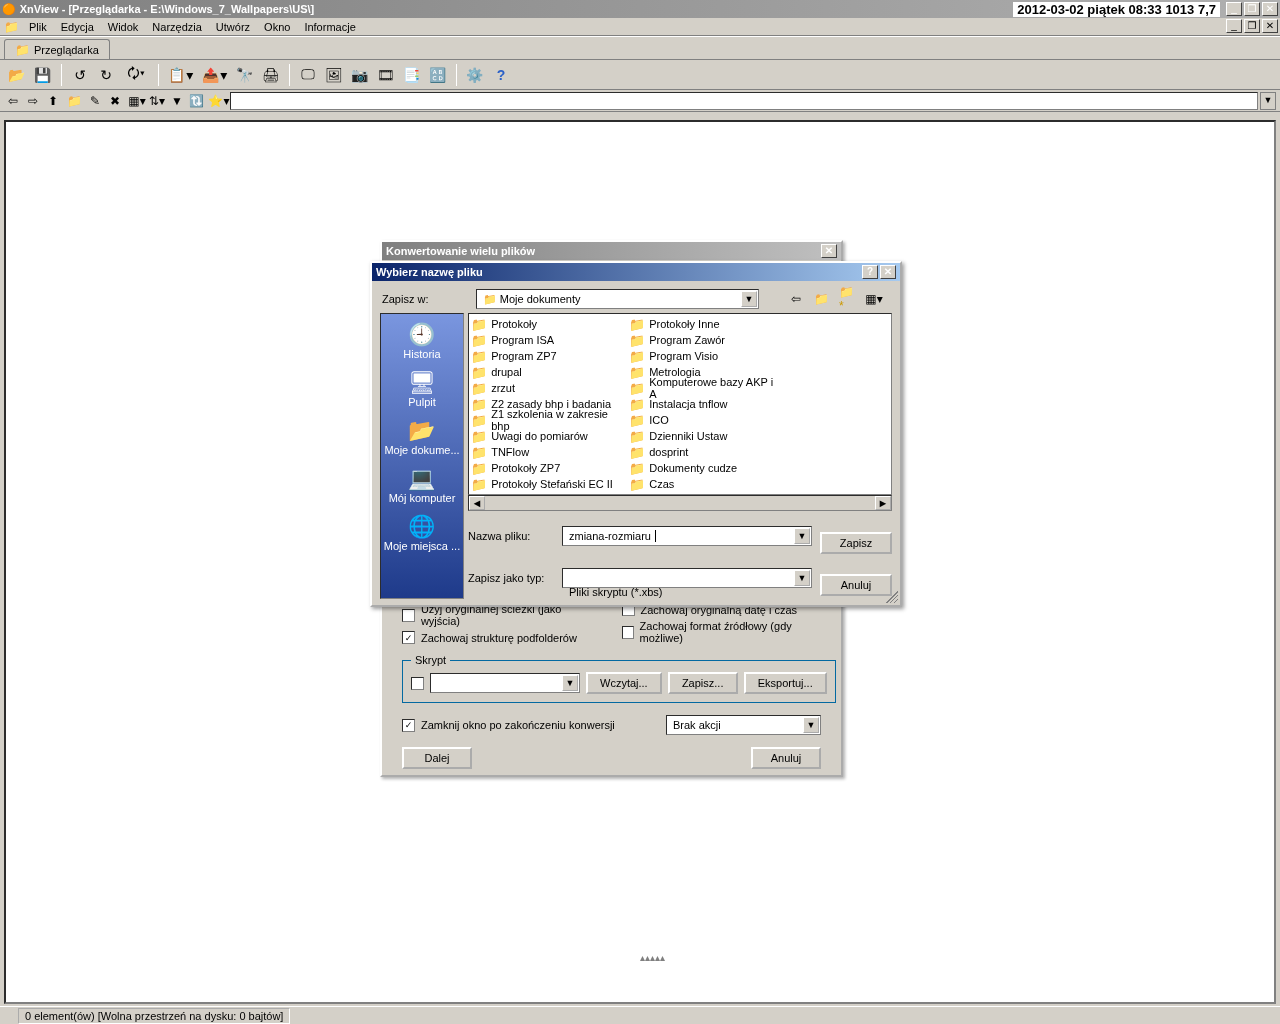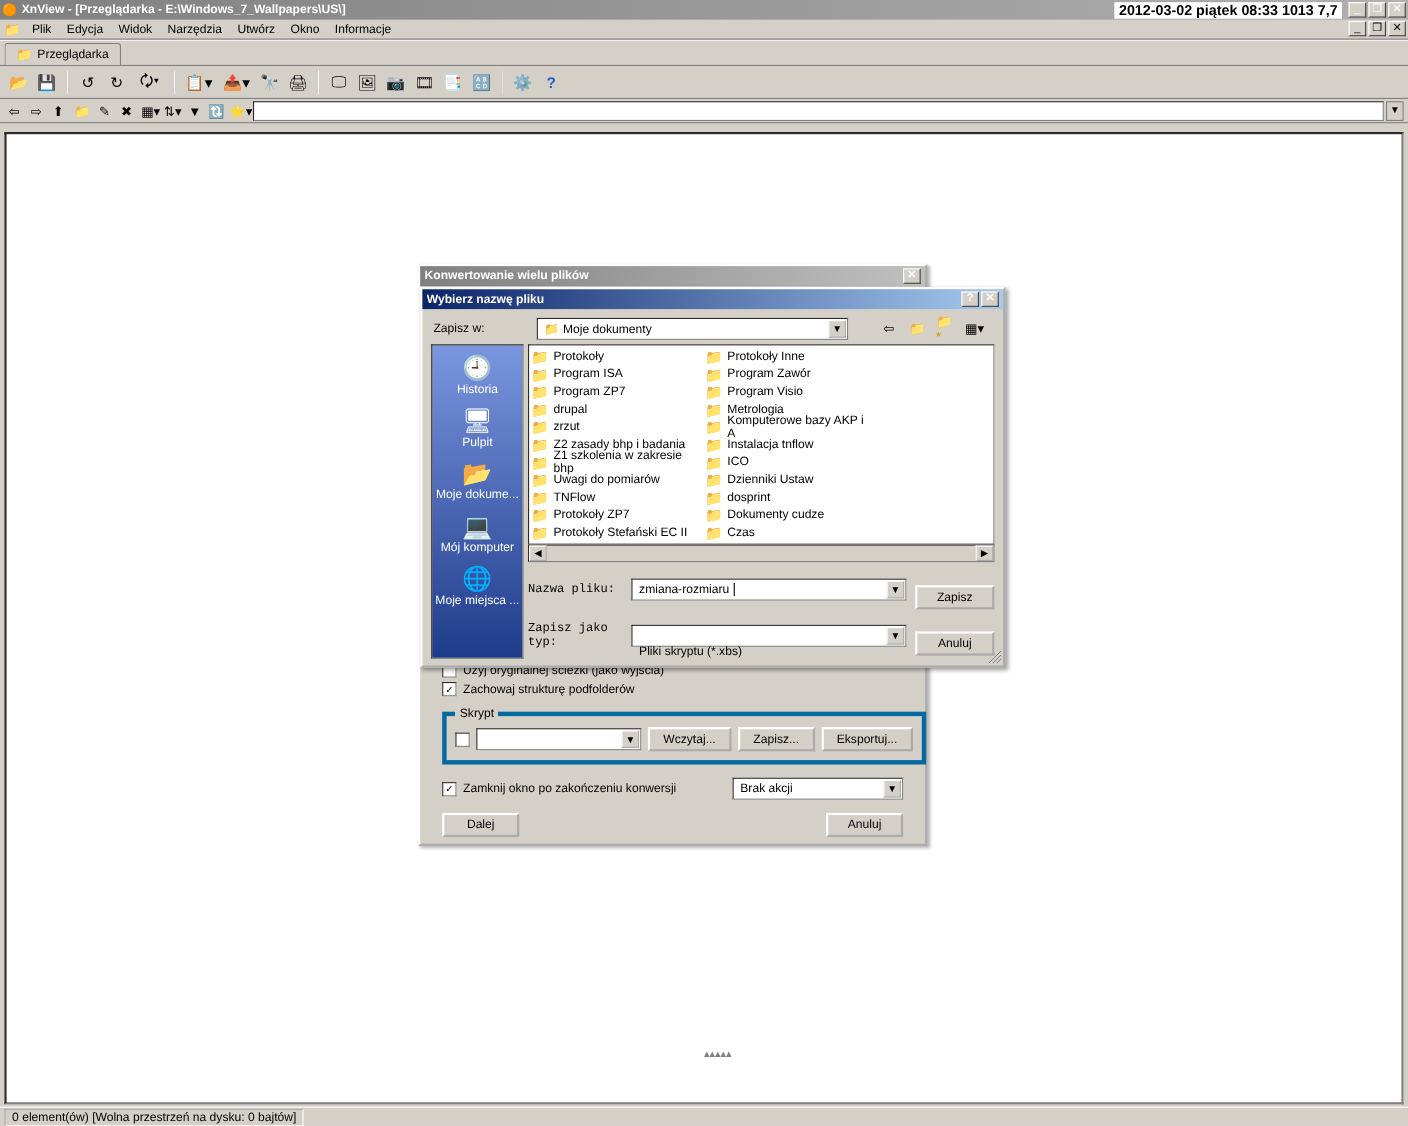--- a/index.html
+++ b/index.html
@@ -32,58 +32,58 @@
 
 
 .locbar { height: 22px; background:#d4d0c8; border-bottom:1px solid #808080; display:flex; align-items:center; padding: 0 4px; gap:2px;}
 .locbar .input { flex:1; height:18px; background:#fff; border:1px inset #808080; }
 .drop-arrow { width:16px; height:18px; background:#d4d0c8; border:1px solid #808080; text-align:center; line-height:14px; cursor:pointer; font-size:9px;}
 
 
 .viewport { position:absolute; left:4px; top: 120px; right:4px; bottom:20px; background:#fff; border:2px inset #808080; }
 
 
-.statusbar { position:absolute; left:0; right:0; bottom:0; height:18px; background:#d4d0c8; border-top:1px solid #fff; display:flex; align-items:center; padding:0 4px;}
+.statusbar { position:absolute; left:0; right:0; bottom:0; height:18px; background:#d4d0c8; border-top:1px solid #fff; display:flex; align-items:center; padding:0 18px;}
 .status-cell { border:1px inset #fff; padding:1px 6px; height:16px; line-height:12px; }
 
 
 .resize-notch { font-size:10px; color:#808080; cursor:ns-resize; text-align:center;}
 
 
 .batch-window { position:absolute; left:380px; top:240px; width:463px; background:#d4d0c8; border:2px outset #fff; box-shadow: 2px 2px 3px rgba(0,0,0,.3);}
 .batch-window .titlebar { height:18px; background: linear-gradient(to right,#808080,#c0c0c0); color:#fff; font-weight:bold; display:flex; align-items:center; padding:0 4px;}
 .batch-window .titlebar .spacer { flex:1;}
 .batch-body { padding: 6px 20px; }
 .checkrow { display:flex; align-items:center; gap:6px; padding:2px 0;}
 .checkbox { width:13px; height:13px; background:#fff; border:1px inset #808080; display:inline-flex; align-items:center; justify-content:center; font-size:9px; cursor:pointer;}
-fieldset { border:4px solid #0369a1; padding: 6px 8px 8px; margin-top:8px;}
+fieldset { border:1px solid #0369a1; padding: 6px 8px 8px; margin-top:8px;}
 legend { padding:0 4px;}
 .btn { height:22px; padding:0 12px; background:#d4d0c8; border:2px outset #fff; cursor:pointer; min-width:70px;}
 .select { height:20px; background:#fff; border:1px inset #808080; display:inline-flex; align-items:center; padding:0 2px; position:relative;}
 .select .arrow { position:absolute; right:1px; top:1px; bottom:1px; width:16px; background:#d4d0c8; border:1px outset #fff; text-align:center; line-height:14px; font-size:9px;}
 
 
-.filedialog { position:absolute; left:382px; top:261px; width:532px; background:#d4d0c8; border:2px outset #fff; box-shadow: 2px 2px 4px rgba(0,0,0,.4);}
+.filedialog { position:absolute; left:370px; top:261px; width:532px; background:#d4d0c8; border:2px outset #fff; box-shadow: 2px 2px 4px rgba(0,0,0,.4);}
 .filedialog .titlebar { height:18px; background: linear-gradient(to right,#0a246a,#a6caf0); color:#fff; font-weight:bold; display:flex; align-items:center; padding:0 4px;}
 .filedialog .titlebar .spacer{flex:1;}
 .filedialog .toprow { display:flex; align-items:center; gap:8px; padding:8px 10px 4px;}
 .filedialog .toprow label { width:86px; text-align:left;}
 .filedialog .body { display:flex; padding:0 8px 6px; gap:4px;}
 .places { width:84px; background: linear-gradient(#7a96df, #1e3a8a); border:1px inset #808080; display:flex; flex-direction:column; align-items:center; padding:6px 0; gap:4px;}
 .place { color:#fff; text-align:center; font-size:10px; width:100%; padding:4px 0; cursor:pointer;}
 .place .pic { font-size:22px; line-height:22px; display:block; margin-bottom:2px;}
 .filelist-wrap{ flex:1; display:flex; flex-direction:column;}
 .filelist { flex:1; background:#fff; border:1px inset #808080; height:184px; overflow:hidden; padding:2px; display:flex; flex-direction:column; flex-wrap:wrap; align-content:flex-start; gap:0 8px;}
 .filelist .folder { display:flex; align-items:center; gap:4px; height:16px; width:150px; cursor:pointer;}
 .filelist .folder .ficon { color:#e6c34a; font-size:13px;}
 .hscroll { height:16px; background:#d4d0c8; border:1px inset #808080; display:flex; justify-content:space-between;}
 .hscroll .arr { width:16px; text-align:center; background:#d4d0c8; border:1px outset #fff; cursor:pointer; line-height:12px;}
 .bottom-fields { padding:4px 0 0; }
 .bottom-fields .row { display:flex; align-items:center; gap:8px; padding:3px 0;}
-.bottom-fields label { width:86px;font-family:Liberation Mono, monospace;}
+.bottom-fields label { width:86px;}
 .bottom-fields .select { flex:1;}
 .side-buttons { width:74px; display:flex; flex-direction:column; gap:4px; align-items:stretch; padding-top:2px;}
 .side-buttons .btn{ min-width:0; width:72px;margin-top:12px;}
 .resize-grip { position:absolute; right:2px; bottom:2px; width:12px; height:12px; background:
   linear-gradient(135deg, transparent 50%, #808080 50%, #808080 55%, transparent 55%,
                   transparent 65%, #808080 65%, #808080 70%, transparent 70%,
                   transparent 80%, #808080 80%, #808080 85%, transparent 85%);}
 </style>
 </head>
 <body>
@@ -184,20 +184,30 @@
       <div style="flex:1;">
         <div class="checkrow">
             <span class="checkbox"></span>
             <span>Użyj oryginalnej ścieżki (jako wyjścia)</span>
           </div>
         <div class="checkrow">
             <span class="checkbox">✓</span>
             <span>Zachowaj strukturę podfolderów</span>
           </div>
       </div>
+      <div style="flex:1;">
+        <div class="checkrow">
+            <span class="checkbox"></span>
+            <span>Zachowaj oryginalną datę i czas</span>
+          </div>
+        <div class="checkrow">
+            <span class="checkbox"></span>
+            <span>Zachowaj format źródłowy (gdy możliwe)</span>
+          </div>
+      </div>
     </div>
 
     <fieldset>
       <legend>Skrypt</legend>
       <div style="display:flex; align-items:center; gap:6px;">
         <span class="checkbox"></span>
         <div class="select" style="width:150px;">
             <span class="arrow">▼</span>
           </div>
         <button class="btn">Wczytaj...</button>

